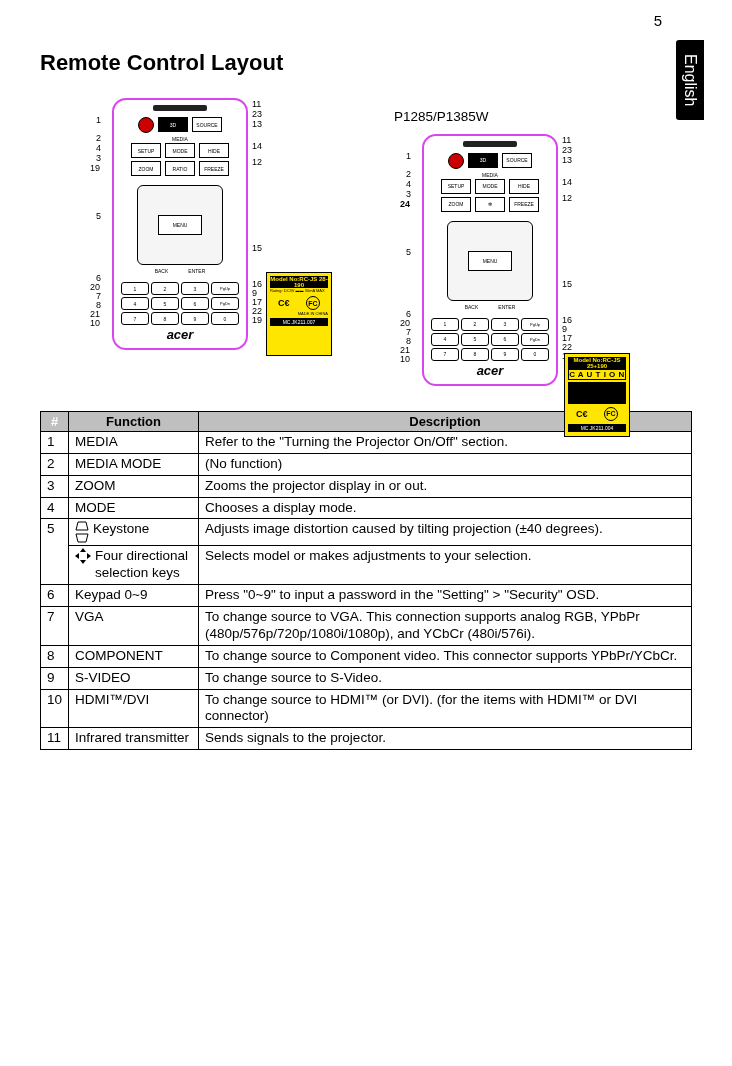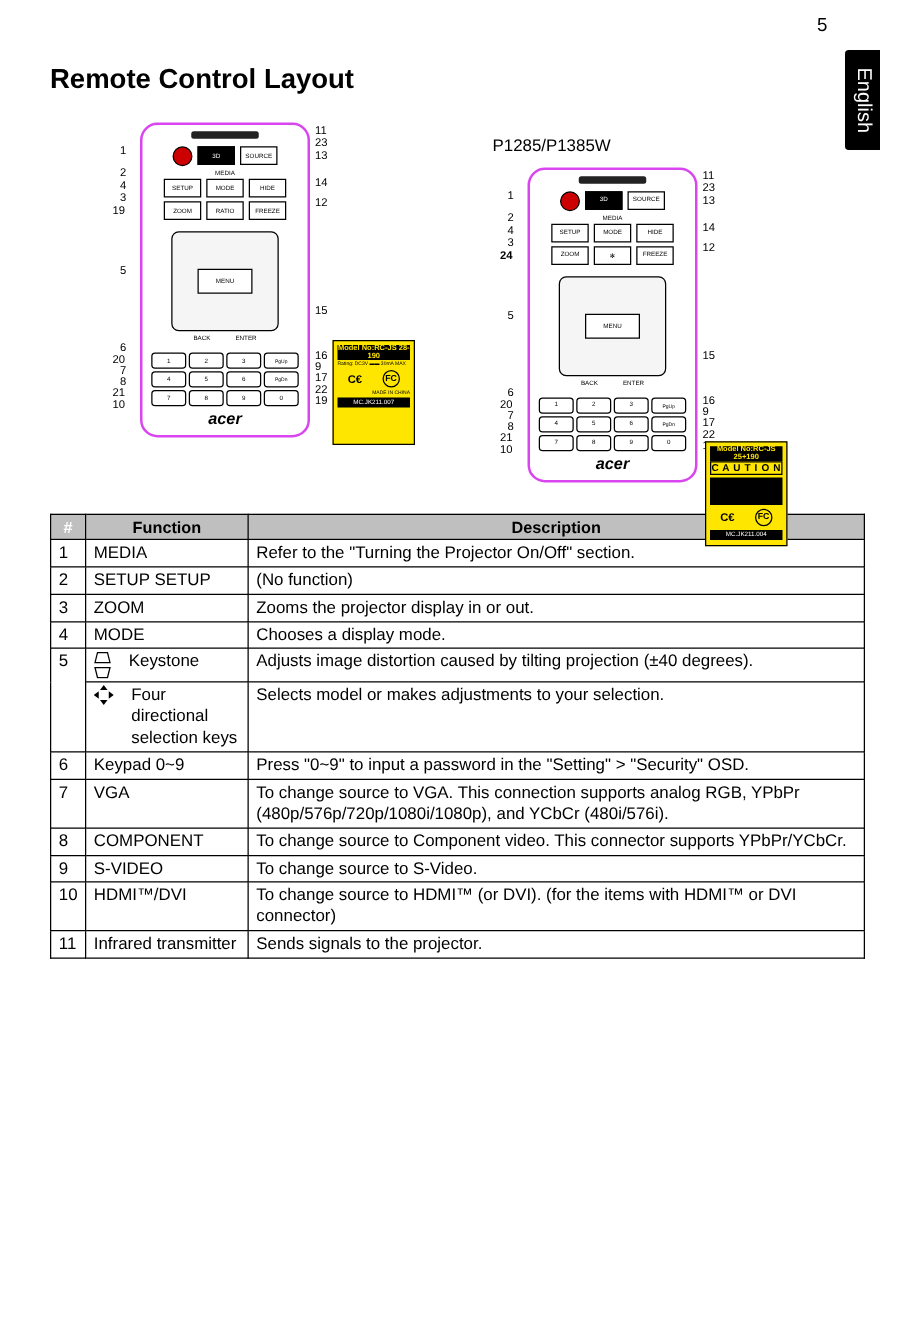--- a/index.html
+++ b/index.html
@@ -100,21 +100,21 @@
   table.func-table th.num { width:28px; color:#fff; }
   table.func-table th.fn { width:130px; }
   table.func-table td {
     border: 1px solid #000;
     padding: 2px 6px;
     vertical-align: top;
     font-size: 13.5px;
     line-height: 1.25;
   }
   table.func-table td.num { text-align:left; }
-  .fn-cell { display:flex; align-items:flex-start; gap:14px; }
+  .fn-cell { display:flex; align-items:flex-start; gap:4px; }
   .icon-keystone { width:14px; min-width:14px; }
   .icon-4dir { width:16px; min-width:16px; }
   .bold { font-weight:normal; }
 </style>
 </head>
 <body>
 
 <div class="page">
   <div class="page-num">5</div>
   <div class="lang-tab">English</div>
@@ -305,21 +305,21 @@
       </tr>
     </thead>
     <tbody>
       <tr>
         <td class="num">1</td>
         <td>MEDIA</td>
         <td>Refer to the "Turning the Projector On/Off" section.</td>
       </tr>
       <tr>
         <td class="num">2</td>
-        <td>SETUP SETUP</td>
+        <td>MEDIA MODE</td>
         <td>(No function)</td>
       </tr>
       <tr>
         <td class="num">3</td>
         <td>ZOOM</td>
         <td>Zooms the projector display in or out.</td>
       </tr>
       <tr>
         <td class="num">4</td>
         <td>MODE</td>

